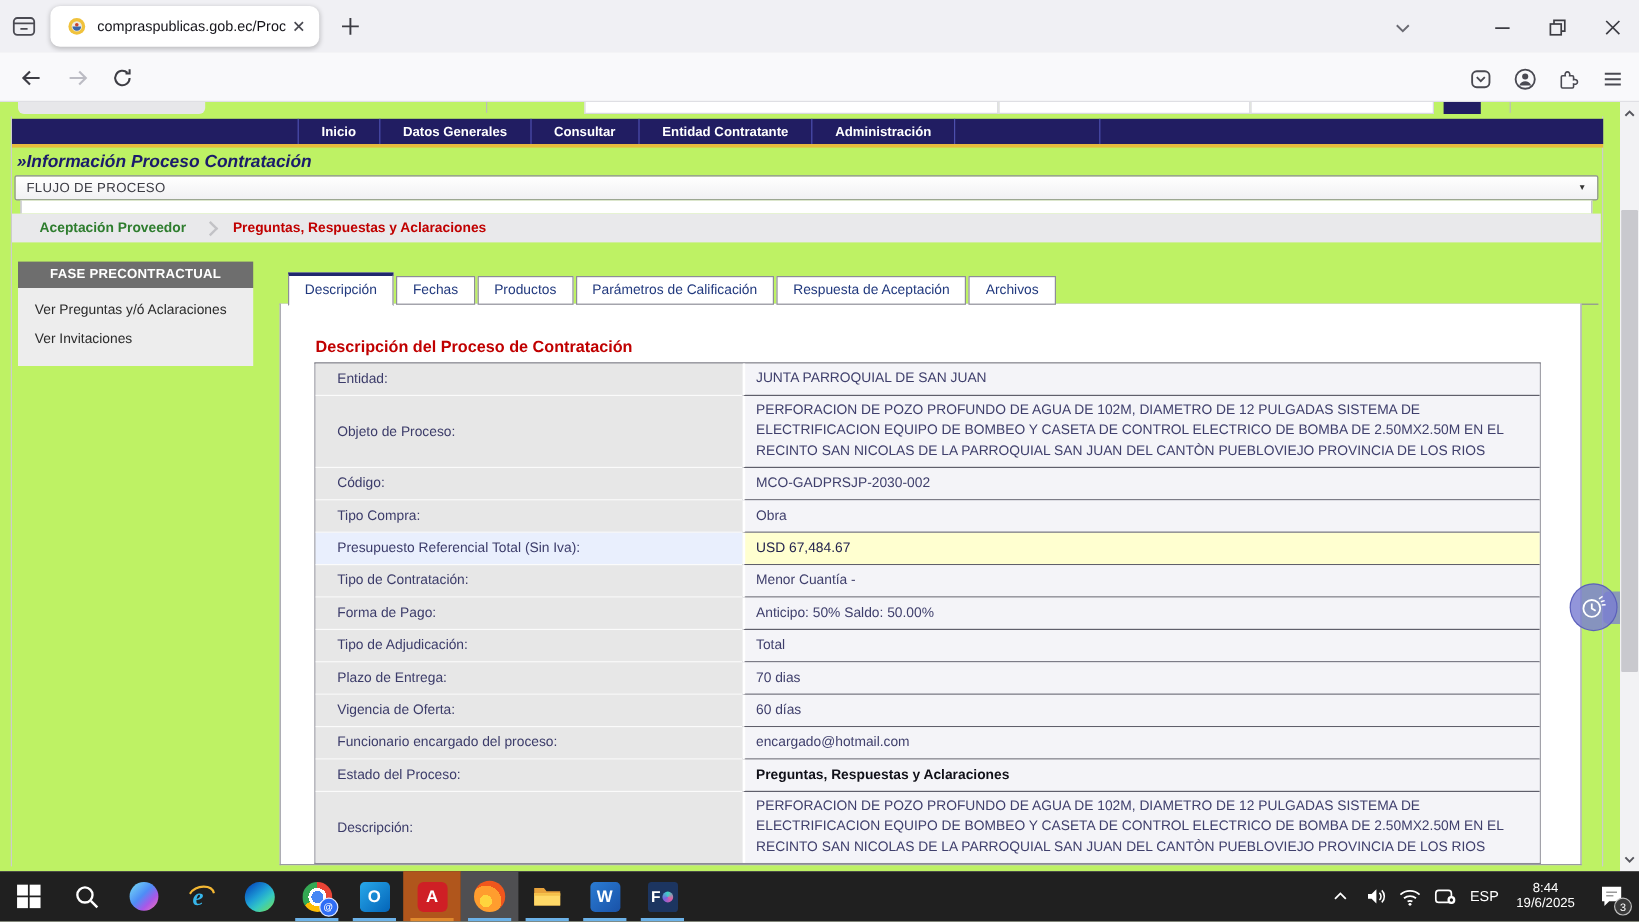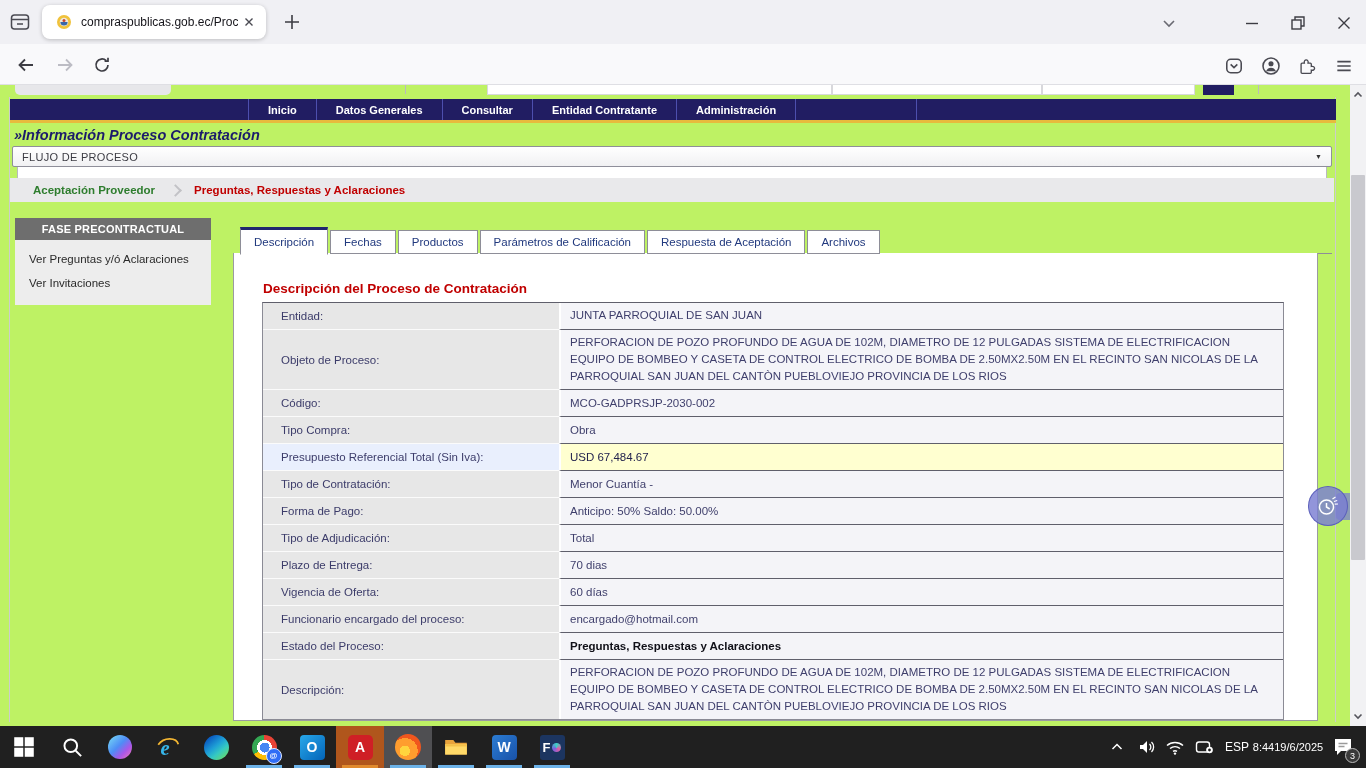--- a/index.html
+++ b/index.html
@@ -66,21 +66,21 @@
   #tabstrip{position:absolute;left:240px;top:141px;height:28px;display:flex;align-items:flex-end;gap:2px;z-index:2;}
   .ptab{height:24px;background:#fff;border:1px solid #8e8e98;box-sizing:border-box;display:flex;align-items:center;
         padding:0 13px;font-size:11.5px;color:#21397e;cursor:pointer;white-space:nowrap;}
   .ptab.active{height:28px;border-top:3px solid #20276e;border-bottom:1px solid #fff;margin-bottom:-1px;z-index:3;}
   #tabline{position:absolute;left:233px;top:168px;width:1099px;height:1px;background:#8e8e98;}
   #contentbox{position:absolute;left:233px;top:168px;width:1085px;height:468px;background:#fff;border:1px solid #9a9aa2;border-top:none;box-sizing:border-box;}
 
   #redheading{position:absolute;left:263px;top:196px;font-size:13.5px;font-weight:bold;color:#c00000;}
   #ptable{position:absolute;left:262px;top:217px;width:1022px;border:1px solid #8b8b95;border-top:1px solid #5f5f6b;box-sizing:border-box;background:#fff;}
   .trow{display:flex;min-height:27px;}
-  .tlabel{width:296px;box-sizing:border-box;background:#e7e7e7;color:#3c3c6a;font-size:11.5px;
+  .tlabel{width:356px;box-sizing:border-box;background:#e7e7e7;color:#3c3c6a;font-size:11.5px;
           padding:4px 8px 4px 18px;border-bottom:1px solid #fbfbfb;display:flex;align-items:center;}
   .tvalue{flex:1;box-sizing:border-box;background:#f4f4f8;color:#3f3f6c;font-size:11.5px;line-height:1.48;
           padding:4px 10px 4px 9px;border-bottom:1px solid #5f5f6b;border-left:2px solid #fff;display:flex;align-items:center;}
   .trow:last-child .tvalue,.trow:last-child .tlabel{border-bottom:none;}
   .trow.hl .tlabel{background:#e9effd;}
   .trow.hl .tvalue{background:#ffffd0;color:#23234e;}
   .tvalue.b{font-weight:bold;color:#101018;}
 
   
   #floatbtn{position:absolute;left:1308px;top:401px;width:40px;height:40px;z-index:5;cursor:pointer;}
@@ -108,21 +108,21 @@
   .ic-outlook{width:25px;height:25px;border-radius:4px;background:linear-gradient(135deg,#28a8ea,#0364b8);color:#fff;font-weight:bold;font-size:14px;display:flex;align-items:center;justify-content:center;}
   .ic-acrobat{width:25px;height:25px;border-radius:5px;background:#cf1f25;color:#fff;font-weight:bold;font-size:14px;display:flex;align-items:center;justify-content:center;}
   .ic-firefox{width:26px;height:26px;border-radius:50%;background:radial-gradient(circle at 38% 65%,#ffd43d 0 22%,#ff9d2e 22% 55%,#f0561d 55% 85%,#d9461f 100%);}
   .ic-word{width:25px;height:25px;border-radius:4px;background:linear-gradient(135deg,#2b7cd3,#1952a8);color:#fff;font-weight:bold;font-size:14px;display:flex;align-items:center;justify-content:center;}
   .ic-fes{position:relative;width:25px;height:25px;border-radius:3px;background:#1c3560;display:flex;align-items:center;justify-content:center;gap:2px;}
   .fes-f{color:#fff;font-weight:bold;font-size:13px;}
   .fes-dot{width:9px;height:9px;border-radius:50%;background:conic-gradient(#3ad4c6,#e05fa0,#7a5fe0,#3ad4c6);}
   #tray{position:absolute;right:0;top:726px;height:42px;display:flex;align-items:center;}
   .traybtn{height:42px;display:flex;align-items:center;justify-content:center;cursor:pointer;}
   #tray-lang{width:38px;color:#fff;font-size:12px;}
-  #tray-clock{width:64px;flex-direction:row;color:#fff;font-size:11px;line-height:13px;text-align:center;}
+  #tray-clock{width:64px;flex-direction:column;color:#fff;font-size:11px;line-height:13px;text-align:center;}
   #tray-notif{position:relative;width:46px;}
   .notif-badge{position:absolute;right:6px;bottom:5px;width:15px;height:15px;border-radius:50%;background:#3a3a3a;border:1px solid #bdbdbd;
                color:#fff;font-size:9px;line-height:15px;text-align:center;box-sizing:border-box;}
 </style>
 </head>
 <body>
 
 <div id="screen">
 
   <div id="tabbar">

